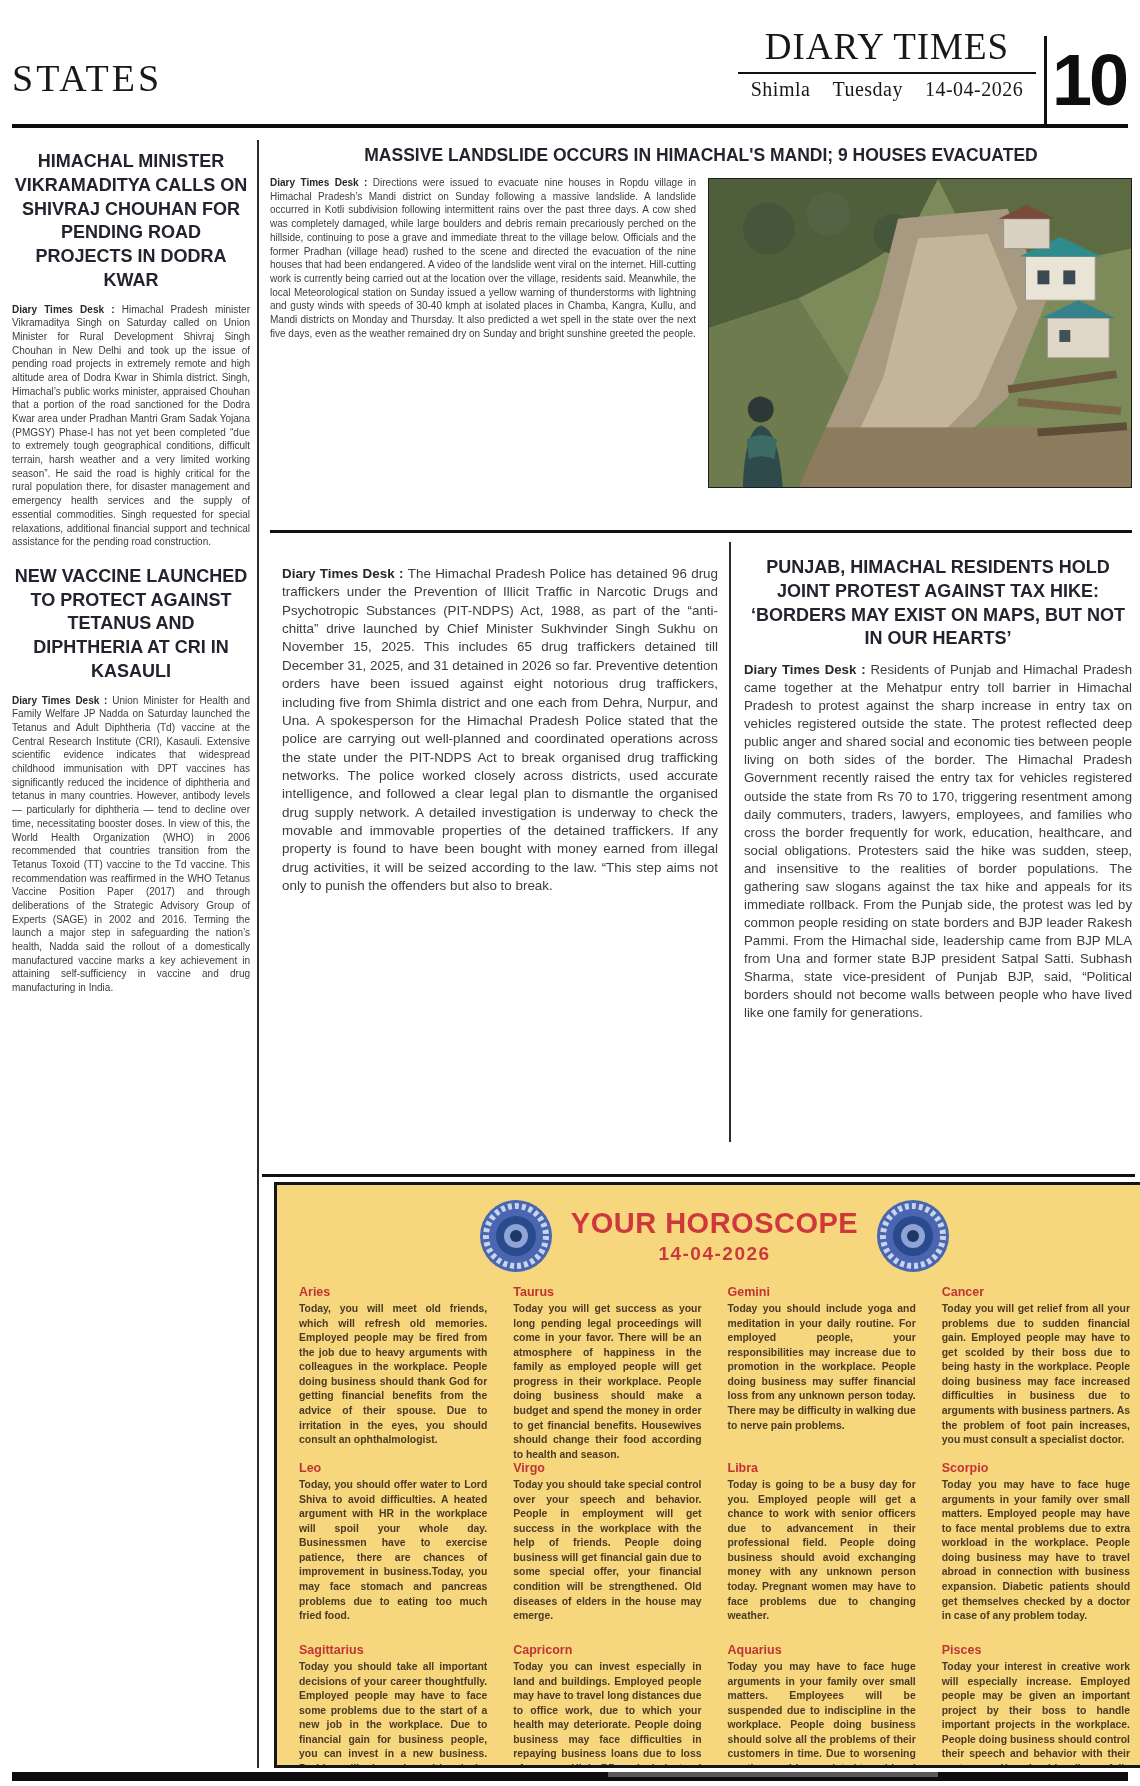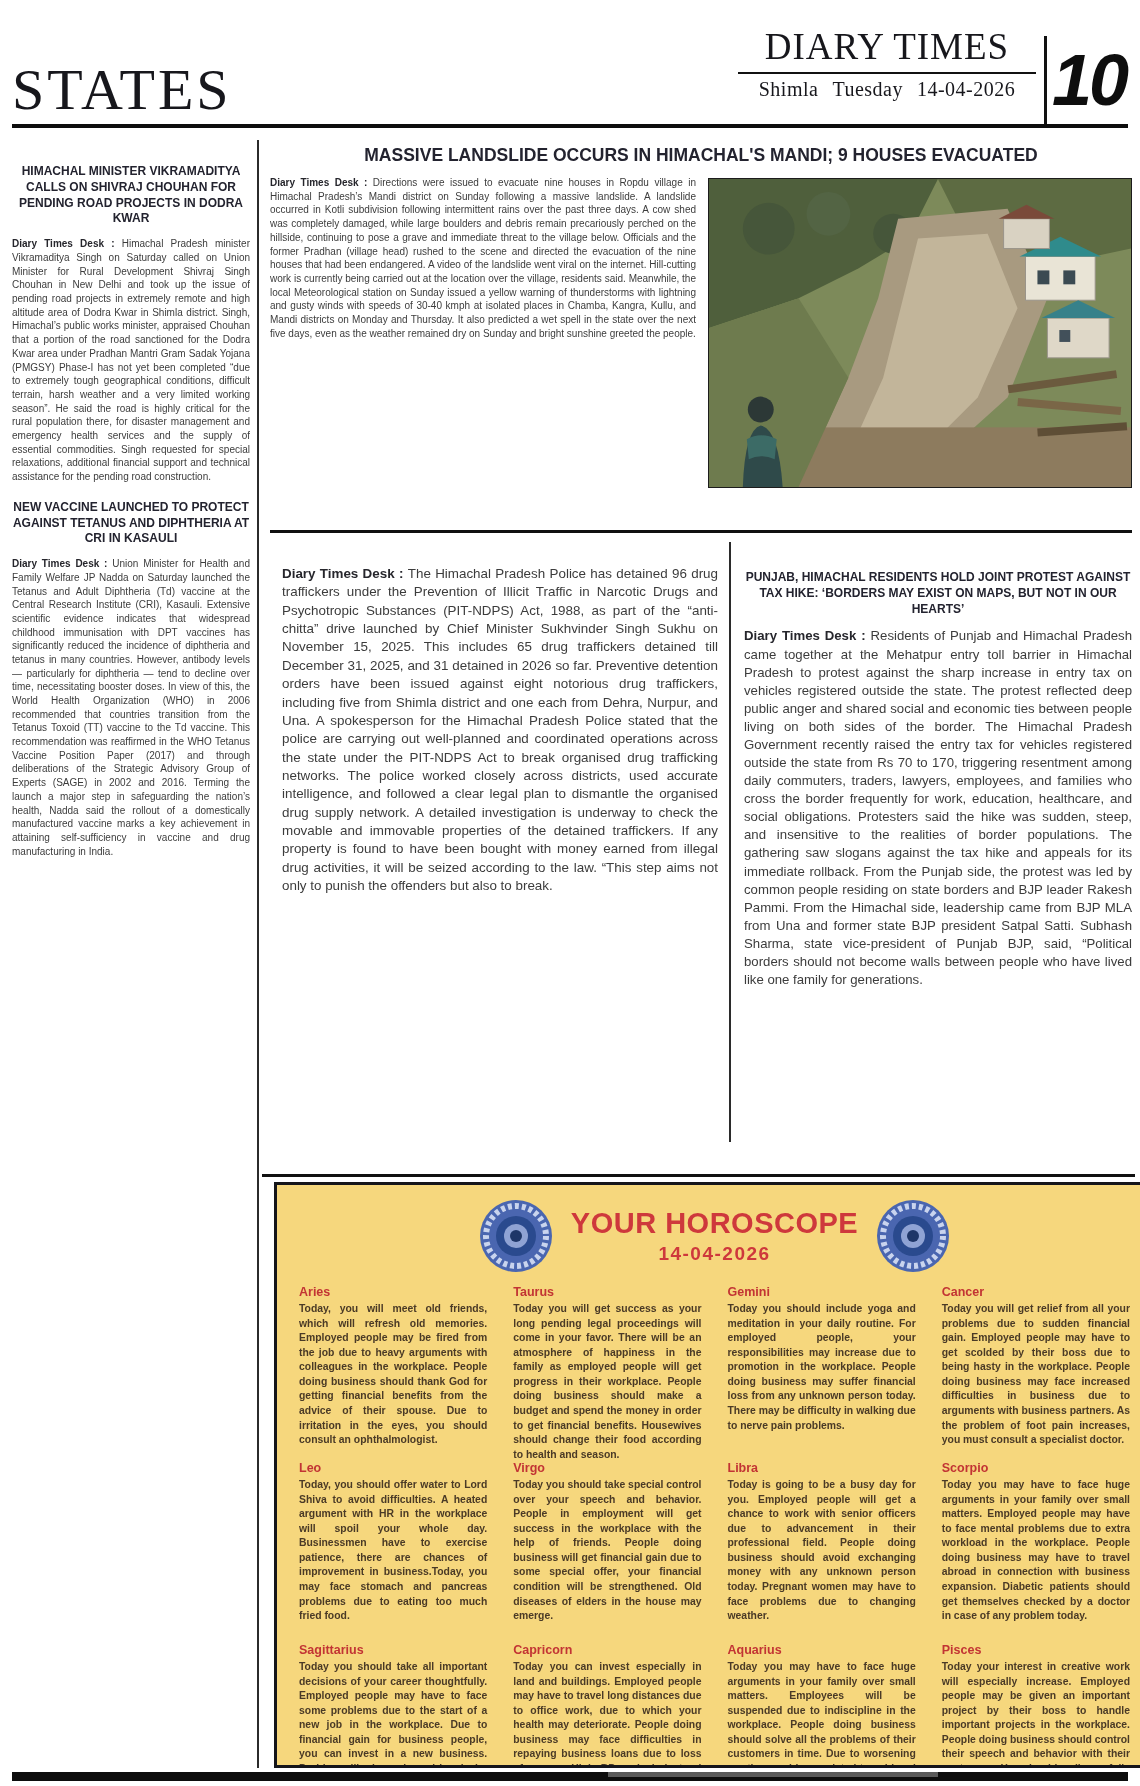--- a/index.html
+++ b/index.html
@@ -3,31 +3,31 @@
 <meta charset="utf-8">
 <style>
   html,body{margin:0;padding:0;}
   body{
     width:1140px;height:1786px;position:relative;background:#ffffff;
     font-family:"Liberation Sans","DejaVu Sans",sans-serif;color:#3c3c3c;
     -webkit-font-smoothing:antialiased;
   }
   .serif{font-family:"Liberation Serif","DejaVu Serif",serif;}
   
-  .states{position:absolute;left:12px;top:56px;font-size:58px;letter-spacing:3px;color:#17171c;font-weight:500;}
+  .states{position:absolute;left:12px;top:56px;font-size:38px;letter-spacing:3px;color:#17171c;font-weight:500;}
   .dt-block{position:absolute;left:736px;top:28px;width:302px;text-align:center;color:#17171c;}
   .dt-title{font-size:37px;letter-spacing:1px;line-height:1.05;}
   .dt-rule{height:2.5px;background:#111;margin:5px 2px 4px 2px;}
-  .dt-dateline{font-size:20px;letter-spacing:.5px;display:flex;justify-content:center;gap:14px;}
+  .dt-dateline{font-size:20px;letter-spacing:.5px;display:flex;justify-content:center;gap:22px;}
   .vsep-head{position:absolute;left:1044px;top:36px;width:2.5px;height:88px;background:#111;}
-  .page-num{position:absolute;left:1052px;top:44px;font-size:72px;font-weight:800;letter-spacing:-3px;color:#0e0e0e;line-height:1;font-style:italic;}
+  .page-num{position:absolute;left:1052px;top:44px;font-size:72px;font-weight:800;letter-spacing:-3px;color:#0e0e0e;line-height:1;}
   .header-rule{position:absolute;left:12px;top:124px;width:1116px;height:4px;background:#0d0d0d;}
   
   .headline{font-weight:800;color:#23232f;text-align:center;line-height:1.32;}
-  .hl-sm{font-size:12px;margin:24px 0 10px 0;text-align:center;}
+  .hl-sm{font-size:18px;margin:10px 0 10px 0;text-align:center;}
   .hl-lg{font-size:17.5px;margin:4px 0 9px 0;}
   .body-txt{font-size:10px;line-height:1.37;text-align:justify;color:#3c3c3c;}
   .byline{font-weight:800;color:#26262c;}
   .col-left{position:absolute;left:12px;top:140px;width:238px;height:1500px;overflow:hidden;}
   .v-div-left{position:absolute;left:257px;top:140px;width:1.5px;height:1628px;background:#2b2b2b;}
   .zone-top{position:absolute;left:270px;top:140px;width:862px;height:386px;overflow:hidden;}
   .photo{
     float:right;width:424px;height:310px;margin:2px 0 6px 12px;
     border:1.5px solid #1c1c1c;box-sizing:border-box;background:#8a9368;
   }

